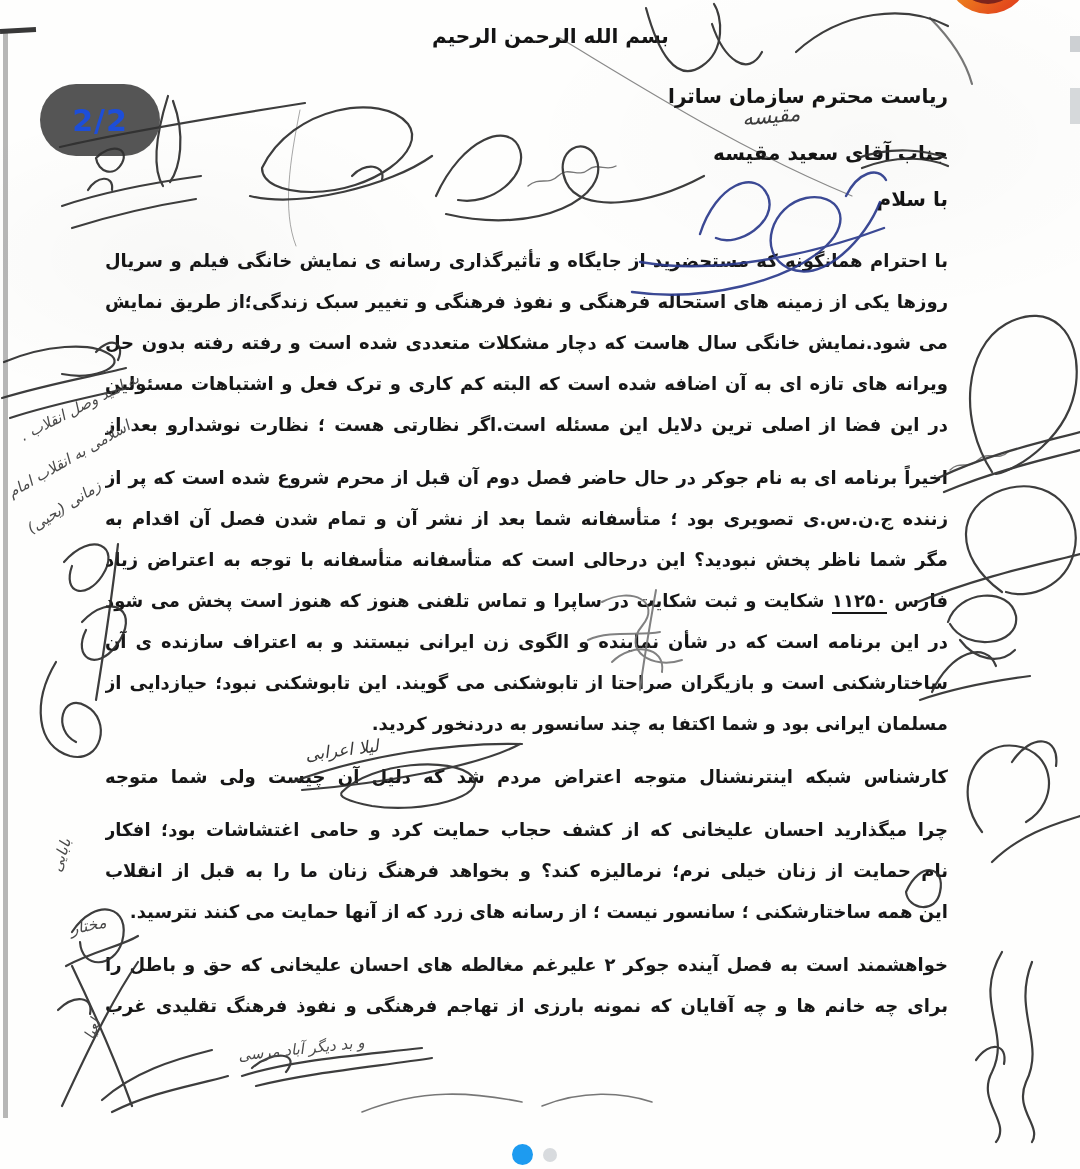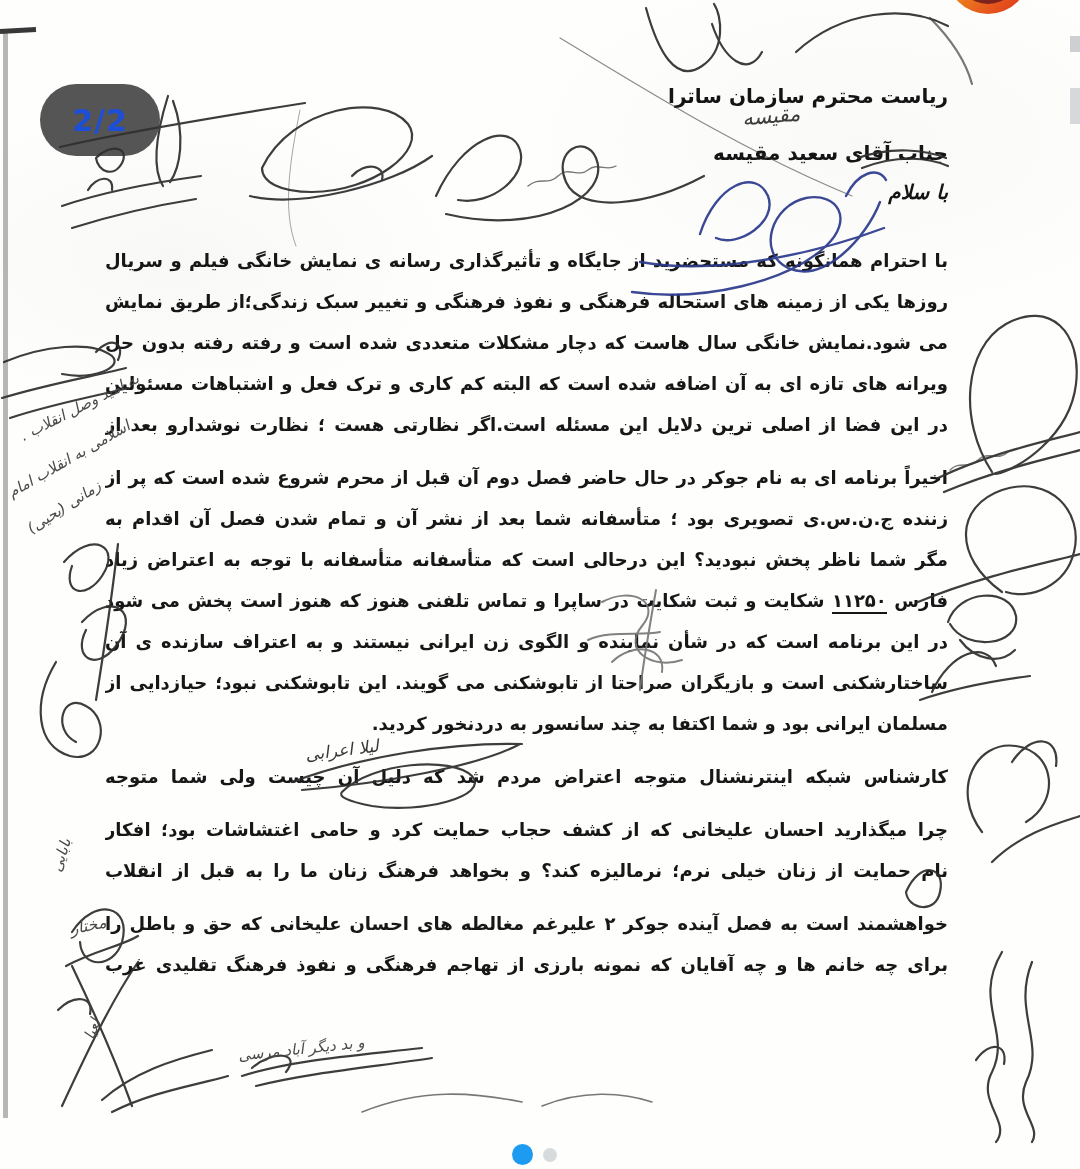--- a/index.html
+++ b/index.html
@@ -6,21 +6,21 @@
   .page{position:relative;width:1080px;height:1169px;background:#ffffff;overflow:hidden;
         font-family:"DejaVu Sans",sans-serif;}
   .scan{position:absolute;inset:0;background:
         radial-gradient(420px 220px at 16% 22%, rgba(0,0,0,0.025), transparent 70%),
         radial-gradient(500px 260px at 80% 12%, rgba(0,0,0,0.02), transparent 70%),
         #fefefd;z-index:0;}
   
   .txt{position:absolute;z-index:1;color:#141414;font-weight:700;direction:rtl;white-space:nowrap;}
   .basmala{left:432px;top:24px;font-size:20px;}
   .hdr{right:132px;text-align:center;font-size:20px;}
-  .hdr1{top:84px;} .hdr2{top:141px;} .hdr3{top:180px;font-style:italic;}
+  .hdr1{top:84px;} .hdr2{top:141px;} .hdr3{top:187px;}
   .body{position:absolute;top:240px;right:132px;width:843px;z-index:1;direction:rtl;
         font-size:18px;font-weight:700;color:#171717;}
   .para{margin-bottom:12px;}
   .line{line-height:41px;height:41px;text-align:justify;text-align-last:justify;overflow:hidden;}
   .line.last{text-align-last:right;}
   .u{border-bottom:2px solid #161616;padding-bottom:1px;}
   
   .hw{position:absolute;z-index:3;color:#4a4a4a;font-weight:400;direction:rtl;white-space:nowrap;
       font-style:italic;}
   .hw0{left:742px;top:104px;font-size:21px;transform:rotate(-5deg);color:#3c3c3c;}
@@ -55,20 +55,21 @@
 <body>
 
 <div class="page">
   <div class="scan"></div>
 
   <div class="edge-left"></div>
   <div class="edge-top"></div>
   <div class="mark-r1"></div>
   <div class="mark-r2"></div>
 
+  <div class="txt basmala">بسم الله الرحمن الرحیم</div>
   <div class="txt hdr hdr1">ریاست محترم سازمان ساترا</div>
   <div class="txt hdr hdr2">جناب آقای سعید مقیسه</div>
   <div class="txt hdr hdr3">با سلام</div>
   <div class="body">
       <div class="para">
         <div class="line"><span>با احترام همانگونه که مستحضرید از جایگاه و تأثیرگذاری رسانه ی نمایش خانگی فیلم و سریال و سرگرمی؛ این</span></div>
         <div class="line"><span>روزها یکی از زمینه های استحاله فرهنگی و نفوذ فرهنگی و تغییر سبک زندگی؛از طریق نمایش خانگی انجام</span></div>
         <div class="line"><span>می شود.نمایش خانگی سال هاست که دچار مشکلات متعددی شده است و رفته رفته بدون حل مشکلات قبلی؛</span></div>
         <div class="line"><span>ویرانه های تازه ای به آن اضافه شده است که البته کم کاری و ترک فعل و اشتباهات مسئولین مربوط به نظارت</span></div>
         <div class="line"><span>در این فضا از اصلی ترین دلایل این مسئله است.اگر نظارتی هست ؛ نظارت نوشدارو بعد از مرگ سهراب نباشد؛</span></div>
@@ -81,20 +82,21 @@
         <div class="line"><span>در این برنامه است که در شأن نماینده و الگوی زن ایرانی نیستند و به اعتراف سازنده ی آن "احسان علیخانی"</span></div>
         <div class="line"><span>ساختارشکنی است و بازیگران صراحتا از تابوشکنی می گویند. این تابوشکنی نبود؛ حیازدایی از رفتار زن</span></div>
         <div class="line last"><span>مسلمان ایرانی بود و شما اکتفا به چند سانسور به دردنخور کردید.</span></div>
       </div>
       <div class="para">
         <div class="line last"><span>کارشناس شبکه اینترنشنال متوجه اعتراض مردم شد که دلیل آن چیست ولی شما متوجه نشدید...!!!</span></div>
       </div>
       <div class="para">
         <div class="line"><span>چرا میگذارید احسان علیخانی که از کشف حجاب حمایت کرد و حامی اغتشاشات بود؛ افکار انحرافی خود را به</span></div>
         <div class="line"><span>نام حمایت از زنان خیلی نرم؛ نرمالیزه کند؟ و بخواهد فرهنگ زنان ما را به قبل از انقلاب برگرداند؟؟ جواب</span></div>
+        <div class="line last"><span>این همه ساختارشکنی ؛ سانسور نیست ؛ از رسانه های زرد که از آنها حمایت می کنند نترسید.</span></div>
       </div>
       <div class="para">
         <div class="line"><span>خواهشمند است به فصل آینده جوکر ۲ علیرغم مغالطه های احسان علیخانی که حق و باطل را ترکیب می کند</span></div>
         <div class="line"><span>برای چه خانم ها و چه آقایان که نمونه بارزی از تهاجم فرهنگی و نفوذ فرهنگ تقلیدی غرب است از جمله لمس</span></div>
       </div>
     </div>
 
   <div class="hw hw0">مقیسه</div>
   <div class="hw hw1">به امید وصل انقلاب .</div>
   <div class="hw hw2">اسلامی به انقلاب امام</div>

